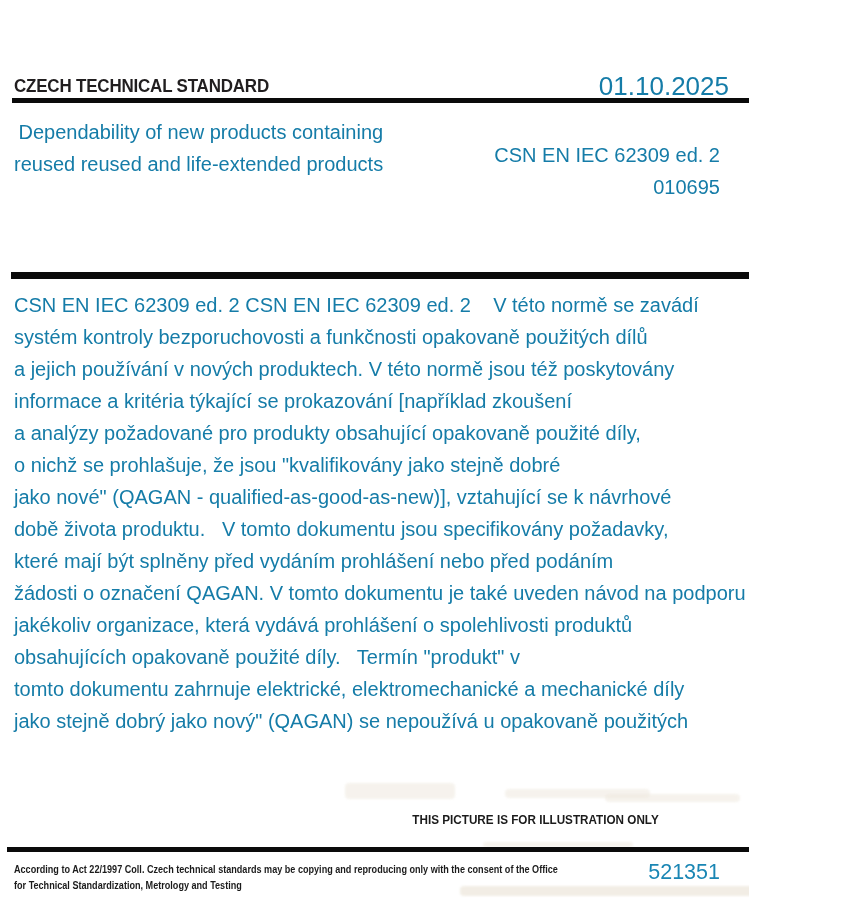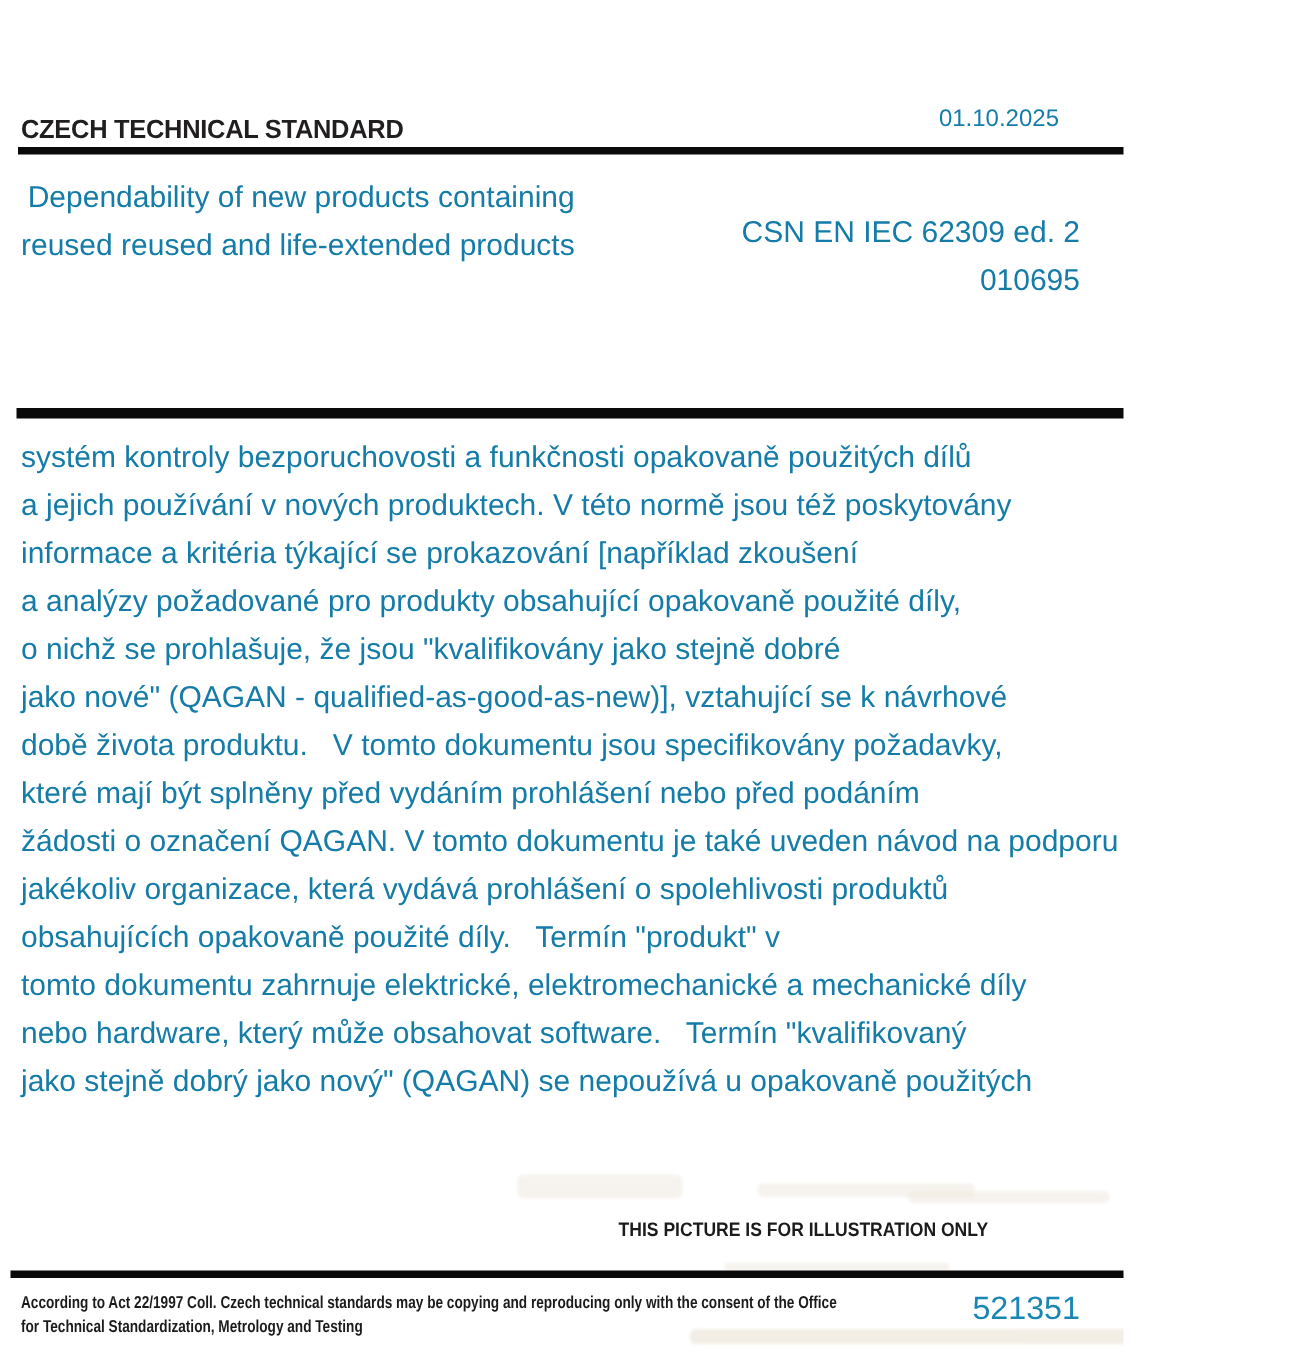--- a/index.html
+++ b/index.html
@@ -27,22 +27,22 @@
     font-size: 17.5px;
     font-weight: bold;
     letter-spacing: -0.2px;
     color: #211e1f;
     transform: scaleX(0.97);
     transform-origin: left center;
     white-space: nowrap;
   }
   .masthead-date {
     position: absolute;
-    right: 43px; top: 71px;
-    font-size: 16px;
+    right: 20px; top: 71px;
+    font-size: 26px;
     color: #157ca8;
     white-space: nowrap;
   }
   .subtitle-left {
     position: absolute;
     left: 14px; top: 116px;
     font-size: 20px;
     line-height: 32px;
     color: #157ca8;
     text-align: right;
@@ -122,33 +122,33 @@
     <div>Dependability of new products containing</div>
     <div>reused reused and life-extended products</div>
   </div>
   <div class="subtitle-right">
     <div>CSN EN IEC 62309 ed. 2</div>
     <div>010695</div>
   </div>
 
   <div class="rule rule-2"></div>
   <div class="abstract">
+      <div class="abstract-line">CSN EN IEC 62309 ed. 2 CSN EN IEC 62309 ed. 2    V této normě se zavádí</div>
       <div class="abstract-line">systém kontroly bezporuchovosti a funkčnosti opakovaně použitých dílů</div>
       <div class="abstract-line">a jejich používání v nových produktech. V této normě jsou též poskytovány</div>
       <div class="abstract-line">informace a kritéria týkající se prokazování [například zkoušení</div>
       <div class="abstract-line">a analýzy požadované pro produkty obsahující opakovaně použité díly,</div>
       <div class="abstract-line">o nichž se prohlašuje, že jsou "kvalifikovány jako stejně dobré</div>
       <div class="abstract-line">jako nové" (QAGAN - qualified-as-good-as-new)], vztahující se k návrhové</div>
       <div class="abstract-line">době života produktu.   V tomto dokumentu jsou specifikovány požadavky,</div>
       <div class="abstract-line">které mají být splněny před vydáním prohlášení nebo před podáním</div>
       <div class="abstract-line">žádosti o označení QAGAN. V tomto dokumentu je také uveden návod na podporu</div>
       <div class="abstract-line">jakékoliv organizace, která vydává prohlášení o spolehlivosti produktů</div>
       <div class="abstract-line">obsahujících opakovaně použité díly.   Termín "produkt" v</div>
       <div class="abstract-line">tomto dokumentu zahrnuje elektrické, elektromechanické a mechanické díly</div>
-      <div class="abstract-line">nebo hardware, který může obsahovat software.   Termín "kvalifikovaný</div>
       <div class="abstract-line">jako stejně dobrý jako nový" (QAGAN) se nepoužívá u opakovaně použitých</div>
     </div>
 
   <div class="watermark-smudge smudge-a"></div>
   <div class="watermark-smudge smudge-b"></div>
   <div class="watermark-smudge smudge-c"></div>
   <div class="watermark-smudge smudge-d"></div>
   <div class="watermark-smudge smudge-e"></div>
 
   <div class="illustration-note">THIS PICTURE IS FOR ILLUSTRATION ONLY</div>

